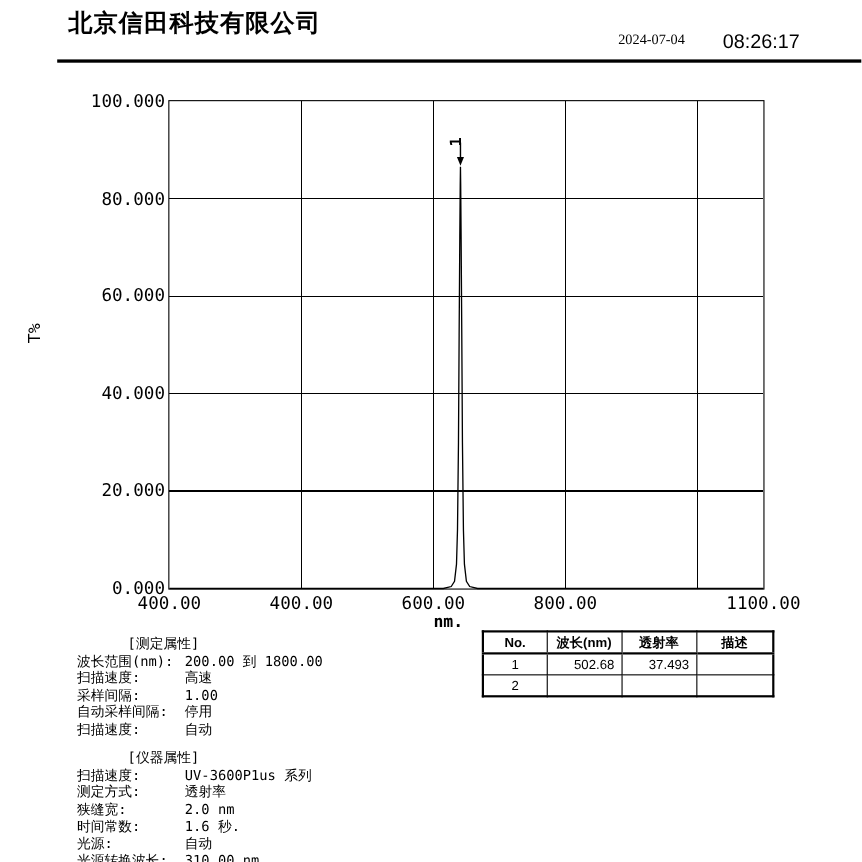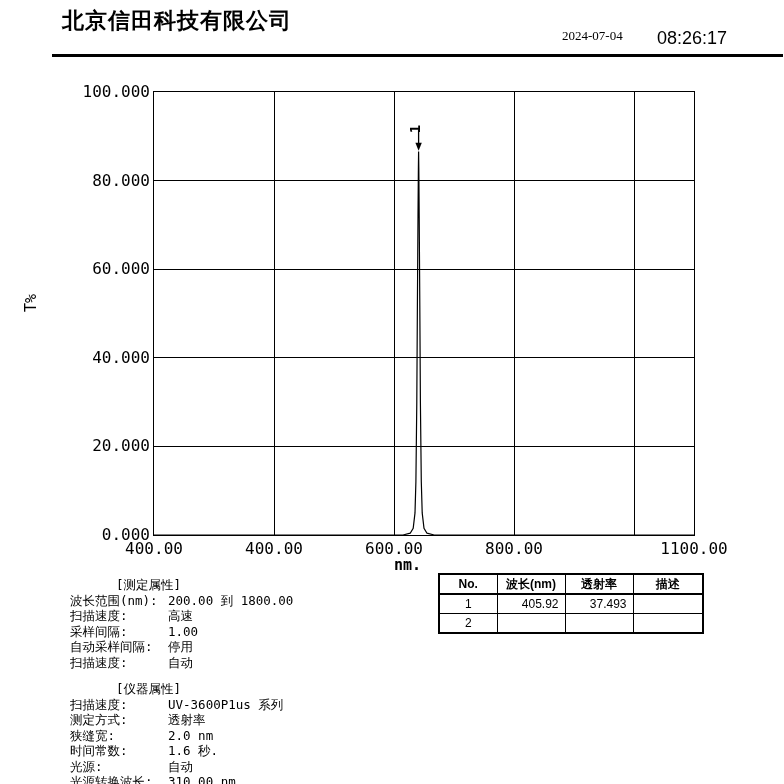--- a/index.html
+++ b/index.html
@@ -89,21 +89,21 @@
     <tr>
       <th>No.</th>
       <th>波长(nm)</th>
       <th>透射率</th>
       <th>描述</th>
     </tr>
   </thead>
   <tbody>
     <tr>
       <td class="c-no">1</td>
-      <td class="c-num">405.92</td>
+      <td class="c-num">502.68</td>
       <td class="c-num">37.493</td>
       <td></td>
     </tr>
     <tr>
       <td class="c-no">2</td>
       <td class="c-num"></td>
       <td class="c-num"></td>
       <td></td>
     </tr>
   </tbody>

